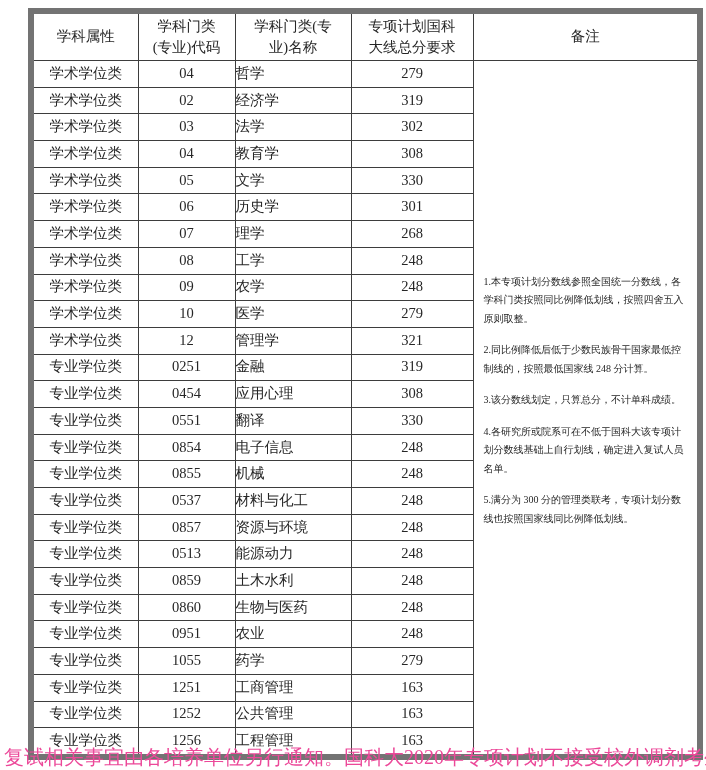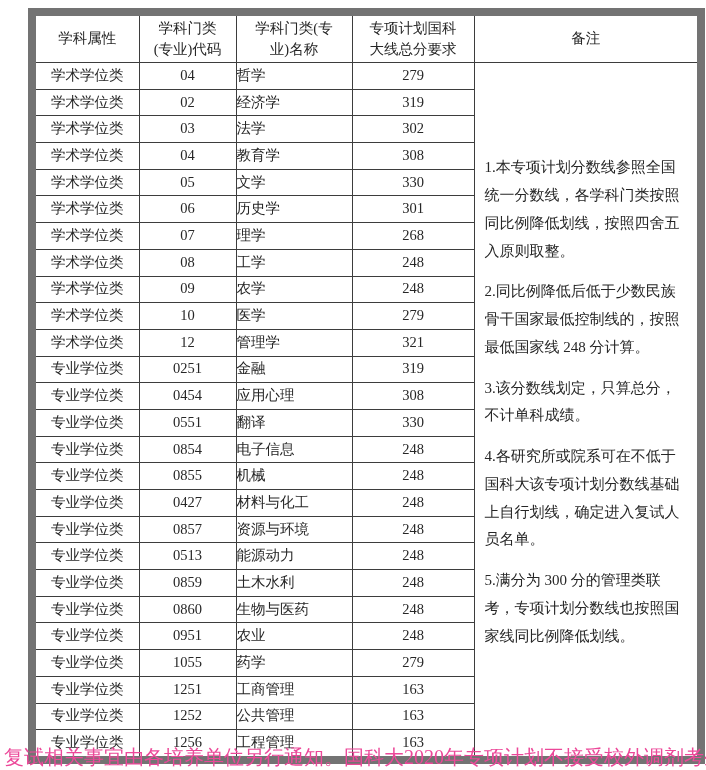--- a/index.html
+++ b/index.html
@@ -21,21 +21,21 @@
   }
   .table-wrap {
     position: absolute;
     left: 28px;
     top: 8px;
   }
   table.score-table {
     border-collapse: collapse;
     table-layout: fixed;
     width: 669px;
-    border: 8px solid #737373;
+    border: 6px solid #737373;
   }
   table.score-table th,
   table.score-table td {
     border: 1px solid #3d3d3d;
     font-size: 14.5px;
     font-weight: normal;
     padding: 0;
     overflow: hidden;
   }
   thead th {
@@ -51,21 +51,21 @@
     vertical-align: middle;
     line-height: 1.1;
   }
   tbody td.name {
     text-align: left;
   }
   tbody td.remarks {
     text-align: left;
     vertical-align: middle;
     padding: 10px 9px 10px 10px;
-    font-size: 15px;
+    font-size: 10px;
   }
   td.remarks p {
     margin: 0 0 13px 0;
     line-height: 1.85;
   }
   td.remarks p:last-child {
     margin-bottom: 14px;
   }
   .footer-note {
     position: absolute;
@@ -201,21 +201,21 @@
             <td>248</td>
           </tr>
           <tr>
             <td>专业学位类</td>
             <td>0855</td>
             <td class="name">机械</td>
             <td>248</td>
           </tr>
           <tr>
             <td>专业学位类</td>
-            <td>0427</td>
+            <td>0537</td>
             <td class="name">材料与化工</td>
             <td>248</td>
           </tr>
           <tr>
             <td>专业学位类</td>
             <td>0857</td>
             <td class="name">资源与环境</td>
             <td>248</td>
           </tr>
           <tr>

